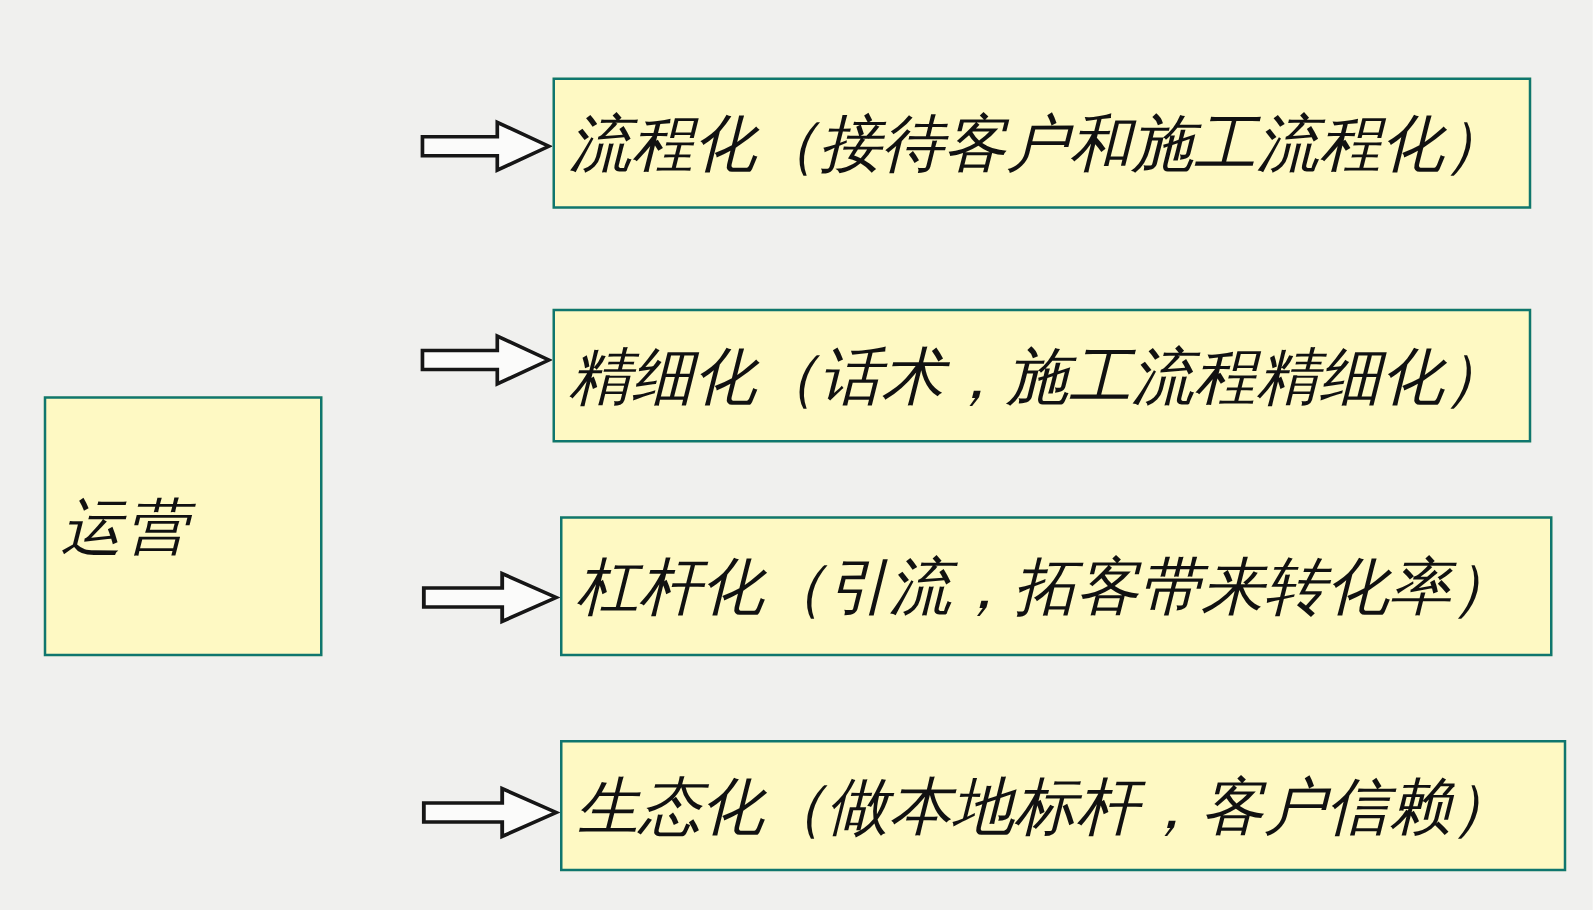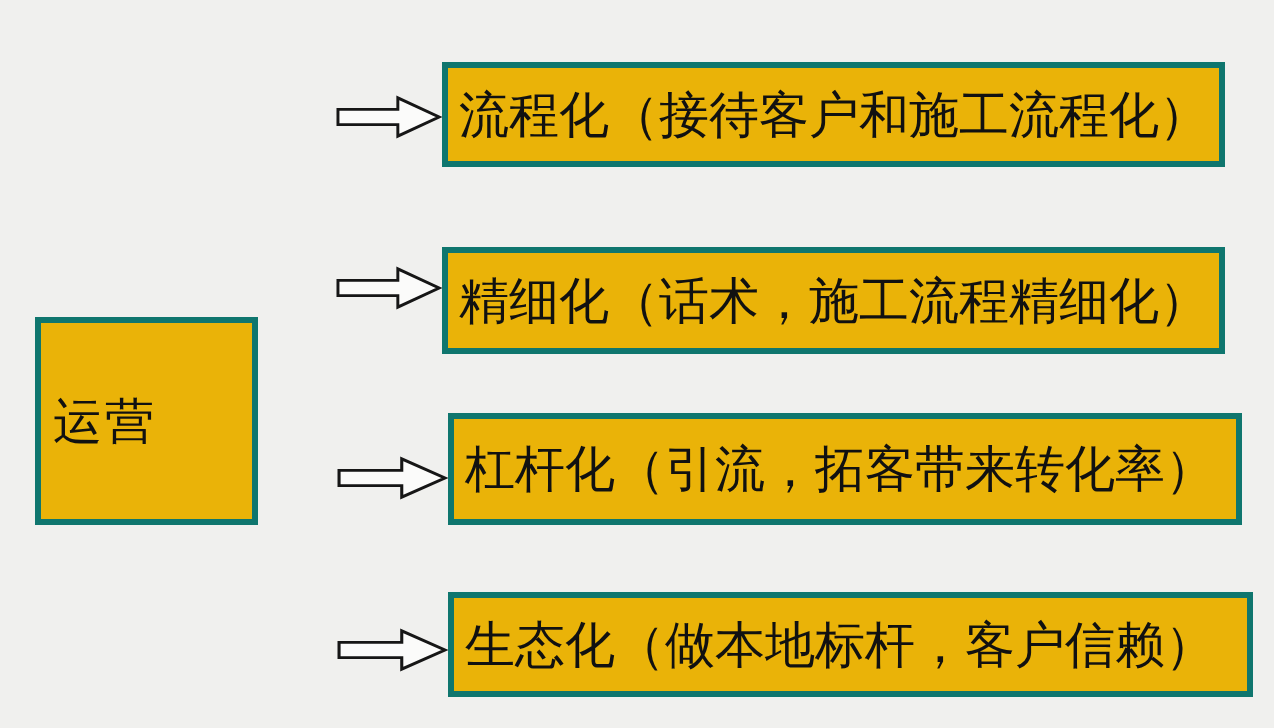--- a/index.html
+++ b/index.html
@@ -8,24 +8,25 @@
   }
   .canvas {
     position: relative;
     width: 1274px;
     height: 728px;
     background: #f0f0ee;
     overflow: hidden;
   }
   .box {
     position: absolute;
-    background: #eab308;
-    border: 6px solid #0f766e;
+    background: #fef9c3;
+    border: 2px solid #0f766e;
     box-sizing: border-box;
     color: #111111;
+    font-style: italic;
   }
   .root-box {
     left: 35px;
     top: 317px;
     width: 223px;
     height: 208px;
     display: flex;
     flex-direction: column;
     justify-content: center;
     align-items: flex-start;

